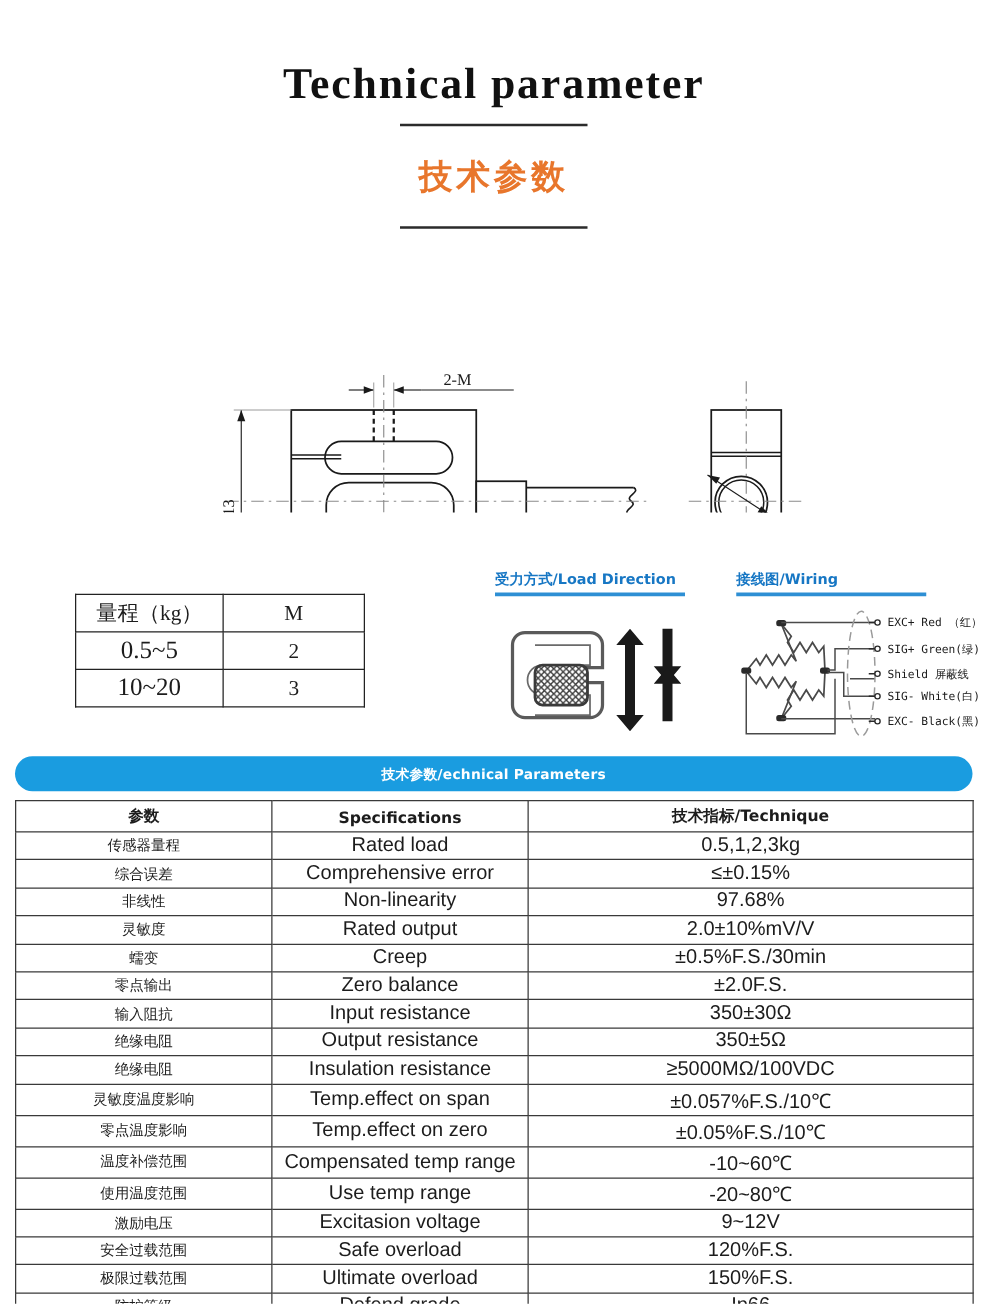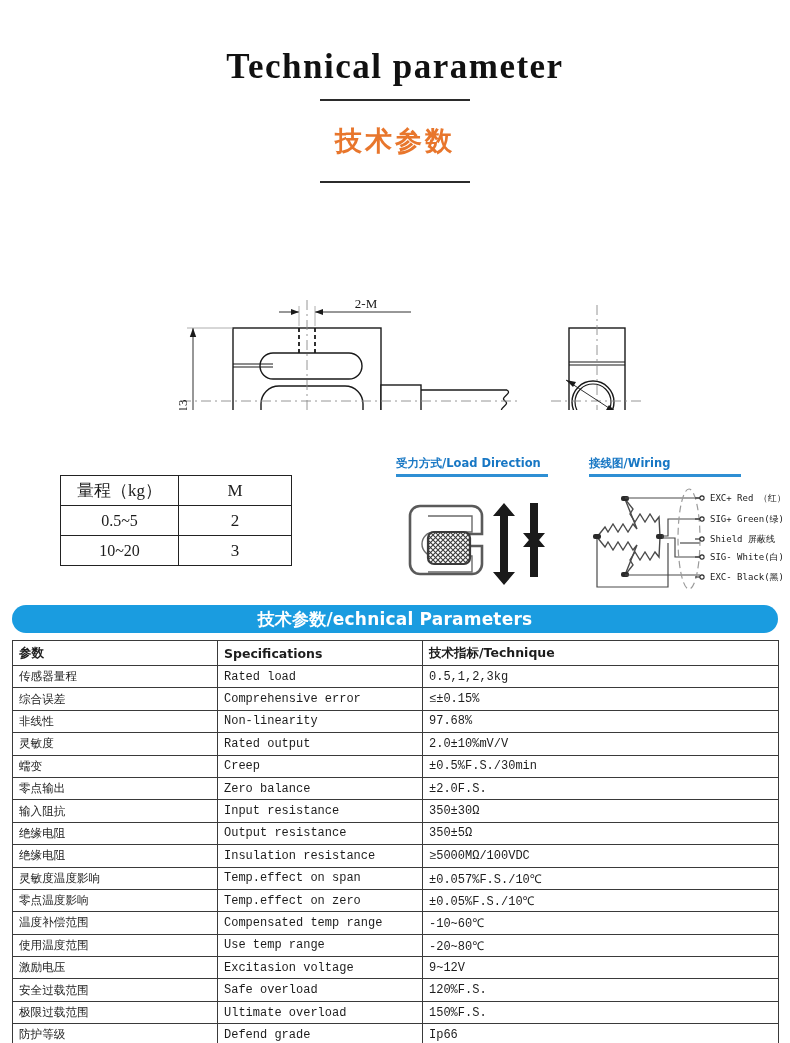--- a/index.html
+++ b/index.html
@@ -41,21 +41,21 @@
     position: absolute; left: 60px; top: 475px;
     border-collapse: collapse;
     font-family: "Liberation Serif", "DejaVu Serif", serif;
   }
   .range-table td, .range-table th {
     border: 1.4px solid #222;
     text-align: center;
     font-weight: normal;
     color: #1c1c1c;
   }
-  .range-table .c1 { width: 115px; height: 27px; font-size: 16px; }
+  .range-table .c1 { width: 115px; height: 27px; font-size: 20px; }
   .range-table .c2 { width: 110px; height: 27px; font-size: 17px; }
   .range-table .hdr .c1 { font-size: 17px; }
 
   
   .sec { position: absolute; }
   .sec-title {
     font-family: "DejaVu Sans", "Liberation Sans", sans-serif;
     font-size: 11.5px; font-weight: bold; color: #1777c4;
     white-space: nowrap;
   }
@@ -72,48 +72,48 @@
   
   .banner {
     position: absolute; left: 12px; top: 605px;
     width: 766px; height: 28px;
     background: #1a9ce0;
     border-radius: 14px;
     display: flex; align-items: center; justify-content: center;
   }
   .banner-text {
     font-family: "DejaVu Sans", "Liberation Sans", sans-serif;
-    color: #ffffff; font-size: 17px; font-weight: bold; letter-spacing: .2px;
+    color: #ffffff; font-size: 11px; font-weight: bold; letter-spacing: .2px;
   }
 
   
   .spec-table {
     position: absolute; left: 12px; top: 640px;
     width: 766px;
     border-collapse: collapse;
     table-layout: fixed;
   }
   .spec-table col.c-a { width: 205px; }
   .spec-table col.c-b { width: 205px; }
   .spec-table col.c-c { width: 356px; }
   .spec-table th, .spec-table td {
     border: 1px solid #3a3a3a;
     padding: 1px 6px;
     height: 19.4px;
     vertical-align: middle;
-    text-align: left;
+    text-align: center;
     color: #1c1c1c;
   }
   .spec-table thead th {
     font-family: "DejaVu Sans", "Liberation Sans", sans-serif;
     font-size: 12.5px; font-weight: bold; height: 22px;
   }
   .spec-table tbody td {
-    font-family: Liberation Mono, monospace;
-    font-size: 12px; font-weight: normal;
+    font-family: Liberation Sans, sans-serif;
+    font-size: 16px; font-weight: normal;
   }
   .spec-table tbody td.cn {
     font-family: "DejaVu Sans", "Liberation Sans", sans-serif;
     font-size: 11.6px;
   }
   .spec-table thead th.cn {
     font-family: "DejaVu Sans", "Liberation Sans", sans-serif;
   }
 
   .dim-text {

